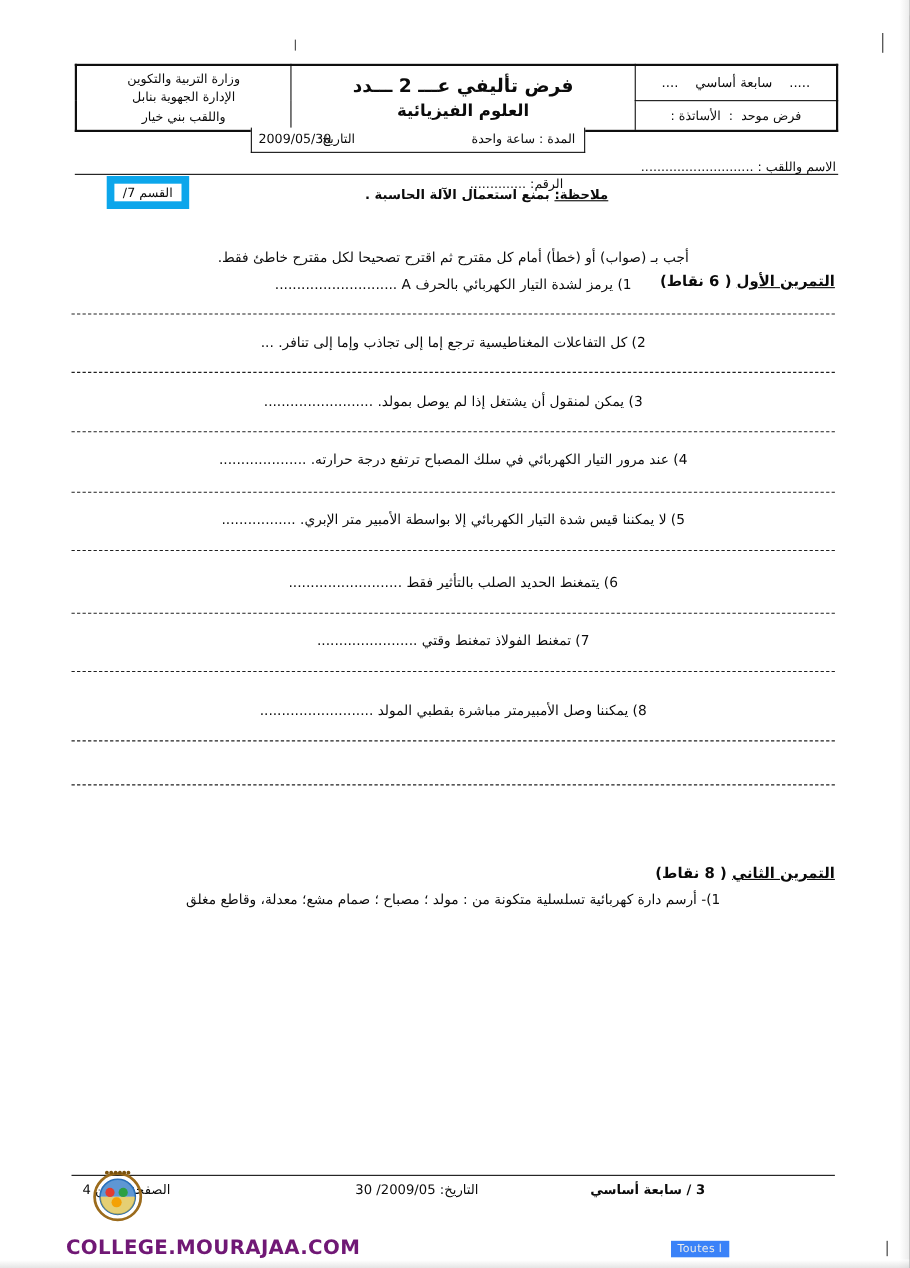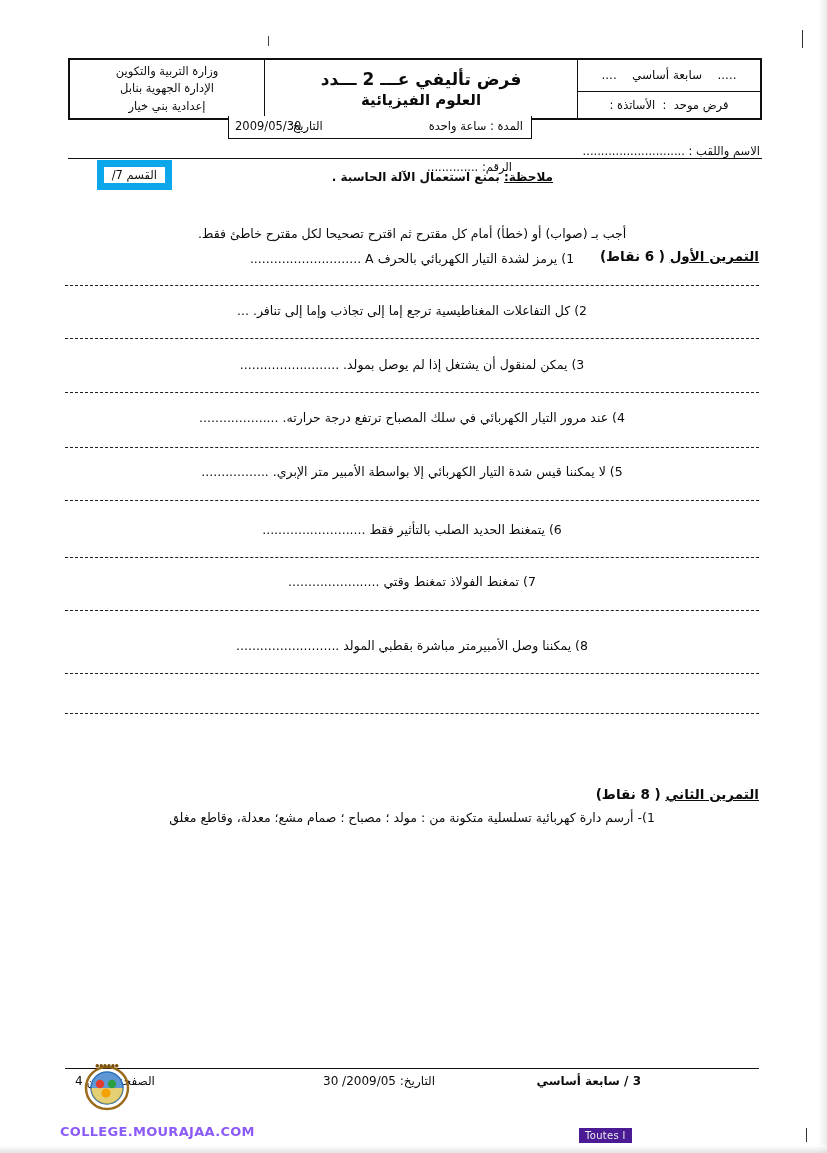--- a/index.html
+++ b/index.html
@@ -192,31 +192,31 @@
     top: 1058px;
     left: 78px;
     width: 58px;
     height: 58px;
   }
   .logo svg { display: block; }
   .site {
     position: absolute;
     top: 1124px;
     left: 60px;
-    font-size: 13px;
-    font-weight: bold;
-    color: #8b5cf6;
+    font-size: 18px;
+    font-weight: bold;
+    color: #701a75;
     letter-spacing: .3px;
     font-family: "DejaVu Sans", "Liberation Sans", sans-serif;
   }
   .toutes-box {
     position: absolute;
     top: 1128px;
-    left: 579px;
-    background: #4c1d95;
+    left: 610px;
+    background: #3b82f6;
     color: #e9e9e9;
     font-size: 10px;
     padding: 2px 6px;
     letter-spacing: .3px;
     direction: ltr;
   }
   .margin-mark {
     position: absolute;
     top: 30px;
     left: 802px;
@@ -258,21 +258,21 @@
         &nbsp;&nbsp;
         <span>....</span>
       </td>
       <td class="cell-title" rowspan="2">
         <div class="title-main">فرض تأليفي عـــ 2 ـــدد</div>
         <div class="title-sub">العلوم الفيزيائية</div>
       </td>
       <td class="cell-ministry" rowspan="2">
         <div>وزارة التربية والتكوين</div>
         <div>الإدارة الجهوية بنابل</div>
-        <div>إعدادية بني خيار</div>
+        <div>واللقب بني خيار</div>
       </td>
     </tr>
     <tr class="row2">
       <td class="cell-teachers">
         <span>فرض موحد</span>
         &nbsp;:&nbsp;
         <span>الأساتذة :</span>
       </td>
     </tr>
   </tbody>

